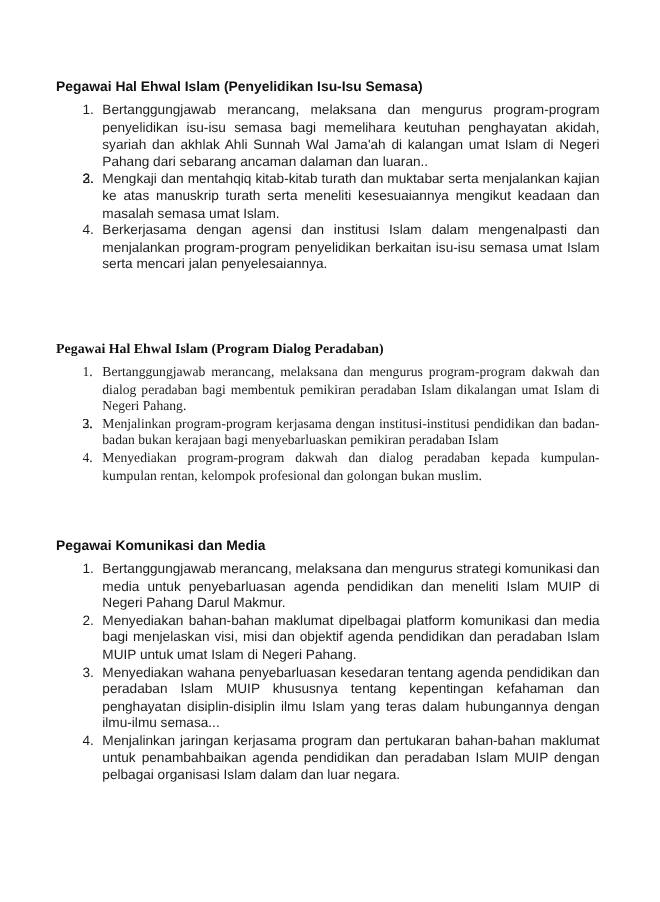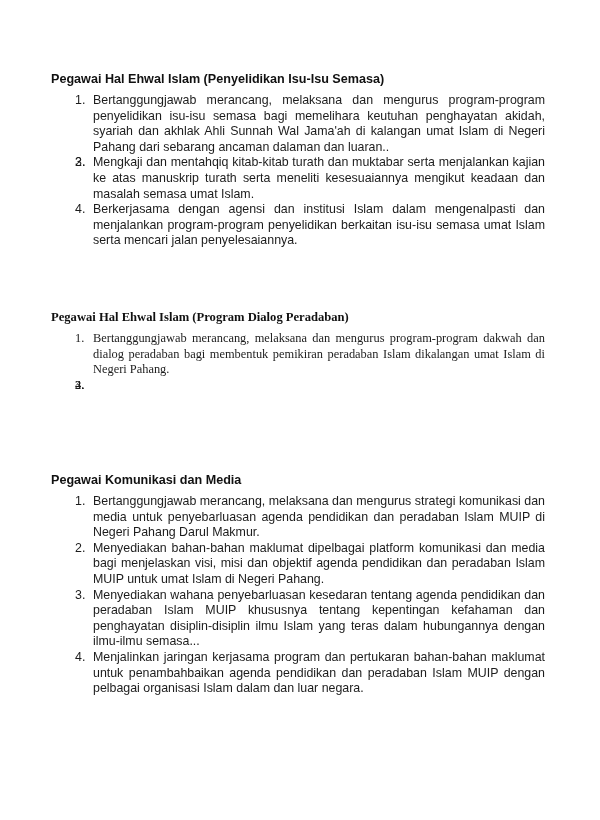--- a/index.html
+++ b/index.html
@@ -51,21 +51,21 @@
     }
     .section li .num {
       position: absolute;
       left: 24px;
       top: 0;
       width: 14px;
       text-align: left;
     }
     #sec-1 { top: 72px; }
     #sec-2 { top: 310px; font-family: Liberation Serif, serif; }
-    #sec-3 { top: 473px; }
+    #sec-3 { top: 489px; }
   </style>
 </head>
 <body>
 
 <div class="page">
 
   <div class="section" id="sec-1">
     <h2>Pegawai Hal Ehwal Islam (Penyelidikan Isu-Isu Semasa)</h2>
     <ol>
       <li><span class="num">1.</span><span>Bertanggungjawab merancang, melaksana dan mengurus program-program penyelidikan isu-isu semasa bagi memelihara keutuhan penghayatan akidah, syariah dan akhlak Ahli Sunnah Wal Jama'ah di kalangan umat Islam di Negeri Pahang dari sebarang ancaman dalaman dan luaran..</span></li>
@@ -73,28 +73,28 @@
       <li><span class="num">3.</span><span>Mengkaji dan mentahqiq kitab-kitab turath dan muktabar serta menjalankan kajian ke atas manuskrip turath serta meneliti kesesuaiannya mengikut keadaan dan masalah semasa umat Islam.</span></li>
       <li><span class="num">4.</span><span>Berkerjasama dengan agensi dan institusi Islam dalam mengenalpasti dan menjalankan program-program penyelidikan berkaitan isu-isu semasa umat Islam serta mencari jalan penyelesaiannya.</span></li>
     </ol>
   </div>
 
   <div class="section" id="sec-2">
     <h2>Pegawai Hal Ehwal Islam (Program Dialog Peradaban)</h2>
     <ol>
       <li><span class="num">1.</span><span>Bertanggungjawab merancang, melaksana dan mengurus program-program dakwah dan dialog peradaban bagi membentuk pemikiran peradaban Islam dikalangan umat Islam di Negeri Pahang.</span></li>
       <li><span class="num">2.</span></li>
-      <li><span class="num">3.</span></li>
-      <li><span class="num">4.</span></li>
+      <li><span class="num">3.</span><span>Menjalinkan program-program kerjasama dengan institusi-institusi pendidikan dan badan-badan bukan kerajaan bagi menyebarluaskan pemikiran peradaban Islam</span></li>
+      <li><span class="num">4.</span><span>Menyediakan program-program dakwah dan dialog  peradaban kepada kumpulan-kumpulan rentan, kelompok profesional dan golongan bukan muslim.</span></li>
     </ol>
   </div>
 
   <div class="section" id="sec-3">
     <h2>Pegawai Komunikasi dan Media</h2>
     <ol>
-      <li><span class="num">1.</span><span>Bertanggungjawab merancang, melaksana dan mengurus strategi komunikasi dan media untuk penyebarluasan agenda pendidikan dan peradaban Islam MUIP di Negeri Pahang Darul Makmur.</span></li>
+      <li><span class="num">1.</span><span>Bertanggungjawab merancang, melaksana dan mengurus strategi komunikasi dan media untuk penyebarluasan agenda pendidikan dan meneliti Islam MUIP di Negeri Pahang Darul Makmur.</span></li>
       <li><span class="num">2.</span><span>Menyediakan bahan-bahan maklumat dipelbagai platform komunikasi dan media bagi menjelaskan visi, misi dan objektif agenda pendidikan dan peradaban Islam MUIP untuk umat Islam di Negeri Pahang.</span></li>
       <li><span class="num">3.</span><span>Menyediakan wahana penyebarluasan kesedaran tentang agenda pendidikan dan peradaban Islam MUIP khususnya tentang kepentingan kefahaman dan penghayatan disiplin-disiplin ilmu Islam yang teras dalam hubungannya dengan ilmu-ilmu semasa...</span></li>
       <li><span class="num">4.</span><span>Menjalinkan jaringan kerjasama program dan pertukaran bahan-bahan maklumat untuk penambahbaikan agenda pendidikan dan peradaban Islam MUIP dengan pelbagai organisasi Islam dalam dan luar negara.</span></li>
     </ol>
   </div>
 
 </div>
 
 </body></html>

